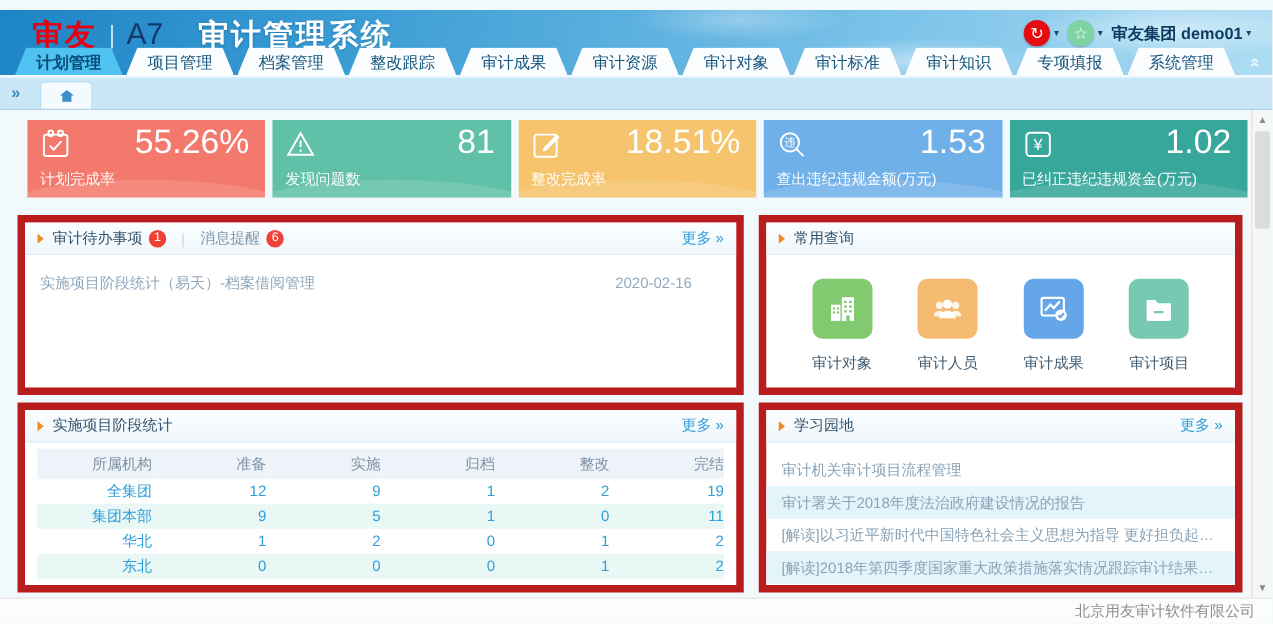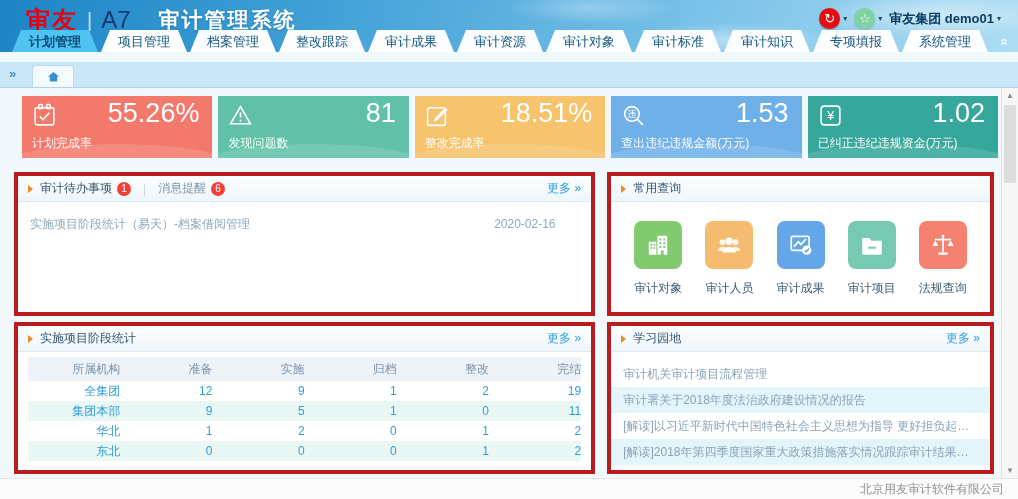--- a/index.html
+++ b/index.html
@@ -1,31 +1,31 @@
 <!DOCTYPE html>
 <html><head>
 <meta charset="utf-8">
 <style>
   * { margin:0; padding:0; box-sizing:border-box; }
   html,body { width:1018px; height:499px; overflow:hidden; }
   body { position:relative; font-family:"Liberation Sans","DejaVu Sans",sans-serif; background:#f2f9fd; }
 
   
-  .top-header { position:absolute; top:0; left:0; right:0; height:52px;
+  .top-header { position:absolute; top:8px; left:0; right:0; height:52px;
     background:
       radial-gradient(ellipse 140px 26px at 72% 78%, rgba(255,255,255,.45), transparent 70%),
       radial-gradient(ellipse 170px 32px at 92% 30%, rgba(255,255,255,.5), transparent 70%),
       radial-gradient(ellipse 120px 24px at 58% 15%, rgba(255,255,255,.3), transparent 70%),
       linear-gradient(105deg,#1d84c5 0%,#3e9fd6 30%,#7cc3e9 70%,#aeddf3 100%);
   }
   .logo-row { display:flex; align-items:center; height:40px; padding-left:26px; }
   .brand { color:#e60012; font-size:24px; font-weight:bold; letter-spacing:2px; }
   .logo-divider { color:#bfe2f3; font-size:20px; margin:0 9px; }
   .product { color:#123a6d; font-size:24px; font-weight:normal; }
-  .app-title { color:#ffffff; font-size:21px; font-weight:bold; margin-left:28px; text-shadow:0 1px 2px rgba(0,60,100,.35); letter-spacing:2px;text-align:right; }
+  .app-title { color:#ffffff; font-size:24px; font-weight:bold; margin-left:28px; text-shadow:0 1px 2px rgba(0,60,100,.35); letter-spacing:2px;text-align:right; }
   .user-area { position:absolute; right:10px; top:8px; display:flex; align-items:center; }
   .icon-circle { width:21px; height:21px; border-radius:50%; color:#fff; font-size:13px; line-height:21px; text-align:center; cursor:pointer; }
   .circle-red { background:#e60c12; box-shadow:0 1px 2px rgba(0,0,0,.25); }
   .circle-green { background:#7ed3a2; box-shadow:0 1px 2px rgba(0,0,0,.2); }
   .caret { color:#16496b; font-size:8px; margin:0 7px 0 3px; cursor:pointer; }
   .user-name { color:#0d3c63; font-weight:bold; font-size:13px; cursor:pointer; }
 
   
   .tab-row { position:absolute; left:12px; bottom:0; display:flex; }
   .tab { height:22px; line-height:23px; padding:0 17px; margin-right:3px; background:#fbfdff;
@@ -55,21 +55,21 @@
   .card-amber { background:#f6c46c; }
   .card-blue  { background:#70b0e8; }
   .card-green { background:#36a79a; }
   .card .cicon { position:absolute; left:10px; top:7px; width:25px; height:25px; }
   .card .value { position:absolute; right:13px; top:2px; font-size:27px; }
   .card .label { position:absolute; left:10px; bottom:6px; font-size:12px; opacity:.96; white-space:nowrap; }
 
   
   .row-mid { position:absolute; top:84px; left:14px; right:24px; height:144px; display:flex; gap:12px; }
   .row-bot { position:absolute; top:234px; left:14px; right:24px; bottom:4px; display:flex; gap:12px; }
-  .panel { background:#fff; border:4px solid #b91c1c; overflow:hidden; }
+  .panel { background:#fff; border:6px solid #b91c1c; overflow:hidden; }
   .p-left { width:59.3%; } .p-right { flex:1; }
   .panel-hd { height:26px; border-bottom:1px solid #ddeaf4; background:linear-gradient(#fcfeff,#eef6fb);
     display:flex; align-items:center; padding:0 10px; font-size:12px; }
   .marker { width:0; height:0; border-left:5px solid #f08a24; border-top:4px solid transparent; border-bottom:4px solid transparent; margin-right:7px; }
   .panel-title { color:#33536e; }
   .badge { background:#ef4136; color:#fff; border-radius:50%; min-width:14px; height:14px; line-height:14px;
     text-align:center; font-size:10px; margin-left:5px; display:inline-block; }
   .hd-sep { color:#c6d6e2; margin:0 12px; }
   .sub-tab { color:#7d97ac; cursor:pointer; }
   .more { margin-left:auto; color:#2f9ed9; cursor:pointer; }
@@ -292,33 +292,20 @@
         </div>
         <div class="tile-item">
           <div class="tile tile-teal">
             <svg viewBox="0 0 24 24" width="26" height="26">
               <path d="M3 5.5 h6.5 l2 2.5 H21 v11.5 a1.5 1.5 0 0 1 -1.5 1.5 h-15 A1.5 1.5 0 0 1 3 19.5 Z" fill="#fff"></path>
               <line x1="8.5" y1="14.5" x2="15.5" y2="14.5" stroke="#77c9b1" stroke-width="1.8"></line>
             </svg>
           </div>
           <span class="tile-label">审计项目</span>
         </div>
-        <div class="tile-item">
-          <div class="tile tile-red">
-            <svg viewBox="0 0 24 24" width="26" height="26">
-              <circle cx="12" cy="3.8" r="1.4" fill="#fff"></circle>
-              <line x1="12" y1="5" x2="12" y2="19" stroke="#fff" stroke-width="1.6"></line>
-              <line x1="4.5" y1="7" x2="19.5" y2="7" stroke="#fff" stroke-width="1.6"></line>
-              <path d="M5 7.5 L2.2 13 h5.6 Z" fill="#fff"></path>
-              <path d="M19 7.5 L16.2 13 h5.6 Z" fill="#fff"></path>
-              <rect x="7.5" y="19" width="9" height="2" rx="1" fill="#fff"></rect>
-            </svg>
-          </div>
-          <span class="tile-label">法规查询</span>
-        </div>
       </div>
     </div>
   </div>
 
   <div class="row-bot">
     <div class="panel p-left">
       <div class="panel-hd">
         <span class="marker"></span>
         <span class="panel-title">实施项目阶段统计</span>
         <span class="more">更多 »</span>

